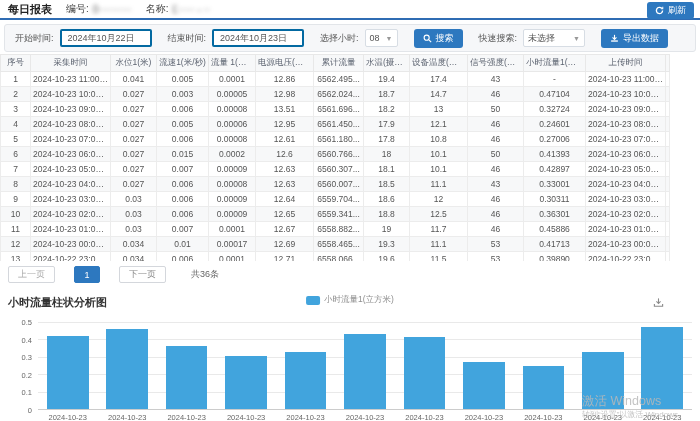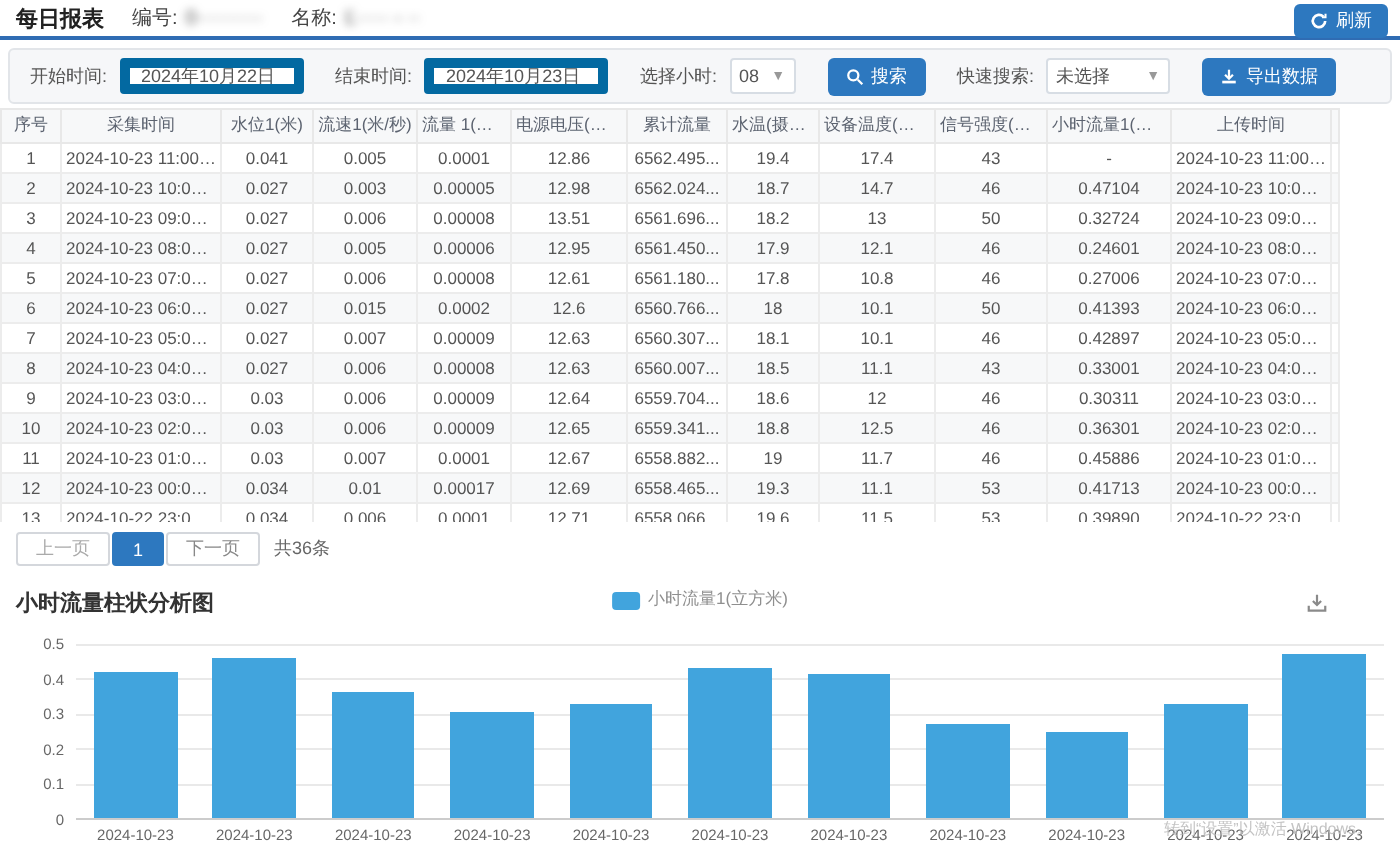--- a/index.html
+++ b/index.html
@@ -14,21 +14,21 @@
   .blurred { filter:blur(2px); color:#555; }
   .refresh-btn { position:absolute; right:6px; top:2px; background:#2d78bf; color:#fff;
     border:none; border-radius:3px; font-size:9px; padding:2px 8px; display:flex;
     align-items:center; gap:4px; cursor:pointer;margin-left:16px; }
 
   
   .filter-bar { margin:4px 4px 2px 4px; height:28px; background:#f6f7f9;
     border:1px solid #e2e5e9; border-radius:3px; display:flex; align-items:center;
     gap:6px; padding:0 10px; font-size:9px; color:#555; }
   .f-label { white-space:nowrap; }
-  .f-input { background:#fff; border:5px solid #0369a1; border-radius:2px;
+  .f-input { background:#fff; border:2px solid #0369a1; border-radius:2px;
     height:18px; font-size:9px; color:#555; padding:4px 6px; width:92px;
     font-family:inherit; }
   .f-select { background:#fff; border:1px solid #d7dde4; border-radius:2px;
     height:18px; font-size:9px; color:#555; padding:0 4px; display:flex;
     align-items:center; gap:6px; cursor:pointer; }
   .chev { font-size:7px; color:#999; }
   .btn-blue { background:#2d78bf; color:#fff; border:none; border-radius:3px;
     height:19px; font-size:9px; padding:0 9px; display:flex; align-items:center;
     gap:4px; cursor:pointer; }
   .gap-l { margin-left:10px; }
@@ -37,21 +37,21 @@
   .table-wrap { margin:2px 0 0 0; height:207px; overflow:hidden; }
   table { width:670px; border-collapse:collapse; table-layout:fixed; font-size:8.5px; }
   th { background:#f7f8f9; color:#5c6370; font-weight:normal; height:17px;
     border:1px solid #e8e8e8; padding:0 2px; white-space:nowrap; overflow:hidden;
     text-overflow:ellipsis; text-align:center; }
   td { height:15px; border:1px solid #ececec; color:#555; text-align:center;
     white-space:nowrap; overflow:hidden; text-overflow:ellipsis; padding:0 2px; }
   tbody tr:nth-child(even) td { background:#f7f8f9; }
 
   
-  .pager { display:flex; align-items:center; gap:1px; padding:5px 8px; font-size:9px; }
+  .pager { display:flex; align-items:center; gap:19px; padding:5px 8px; font-size:9px; }
   .pg-btn { border:1px solid #d4d7dc; background:#fff; color:#aaa; border-radius:2px;
     height:17px; padding:0 9px; font-size:9px; display:flex; align-items:center; cursor:pointer;}
   .pg-btn.enabled { color:#888; }
   .pg-cur { background:#2d78bf; border:1px solid #2d78bf; color:#fff; border-radius:2px;
     height:17px; min-width:26px; display:flex; align-items:center; justify-content:center;
     font-size:9px; cursor:pointer; }
   .pg-total { color:#666; margin-left:6px; }
 
   
   .chart-section { position:relative; padding:4px 8px 0 8px; }
@@ -449,15 +449,16 @@
       <div class="x-label">2024-10-23</div>
       <div class="x-label">2024-10-23</div>
       <div class="x-label">2024-10-23</div>
       <div class="x-label">2024-10-23</div>
       <div class="x-label">2024-10-23</div>
       <div class="x-label">2024-10-23</div>
       <div class="x-label">2024-10-23</div>
       <div class="x-label">2024-10-23</div>
     </div>
   <div class="watermark">
+    <div class="wm1">激活 Windows</div>
     <div class="wm2">转到“设置”以激活 Windows。</div>
   </div>
 </div>
 
 </body></html>

